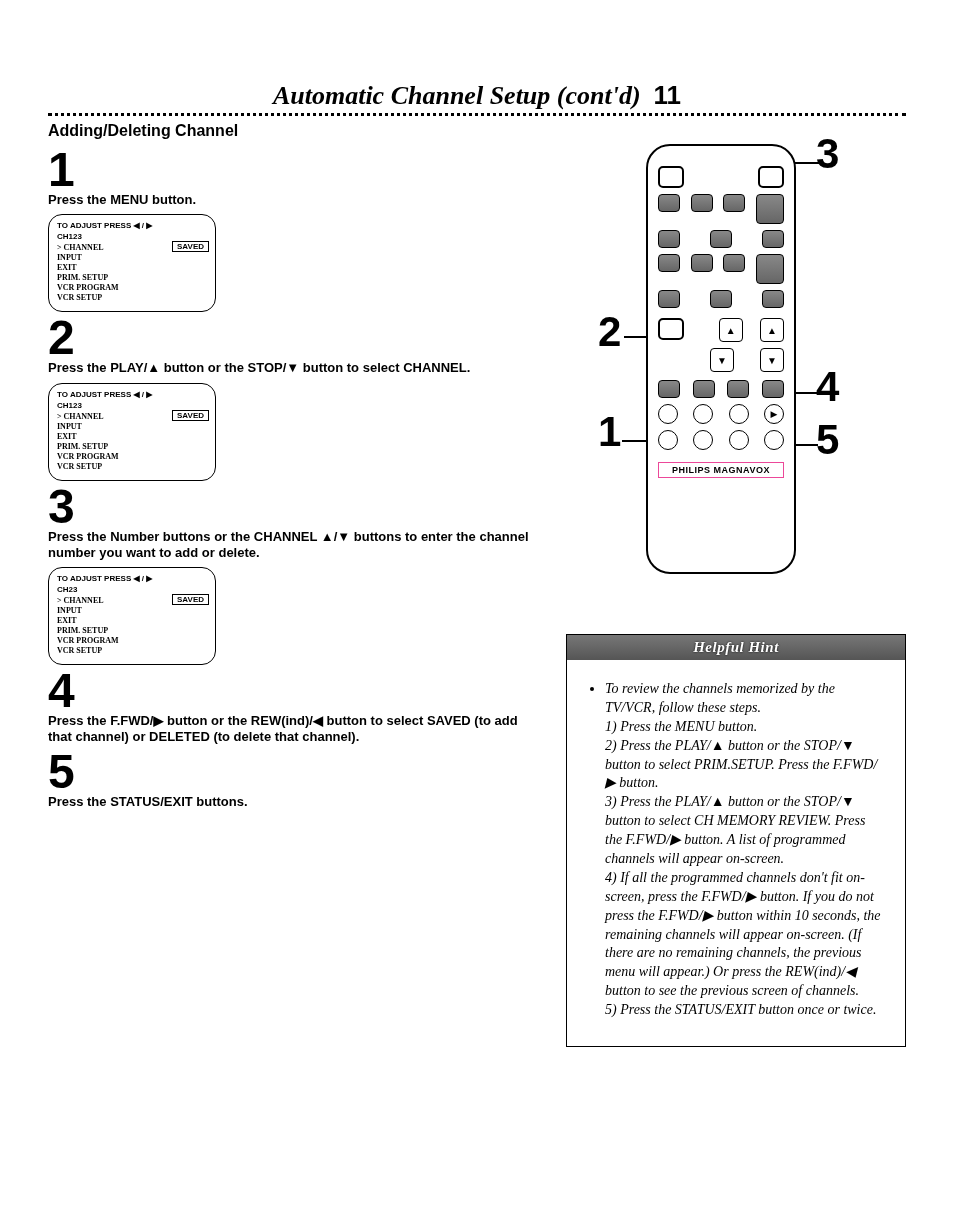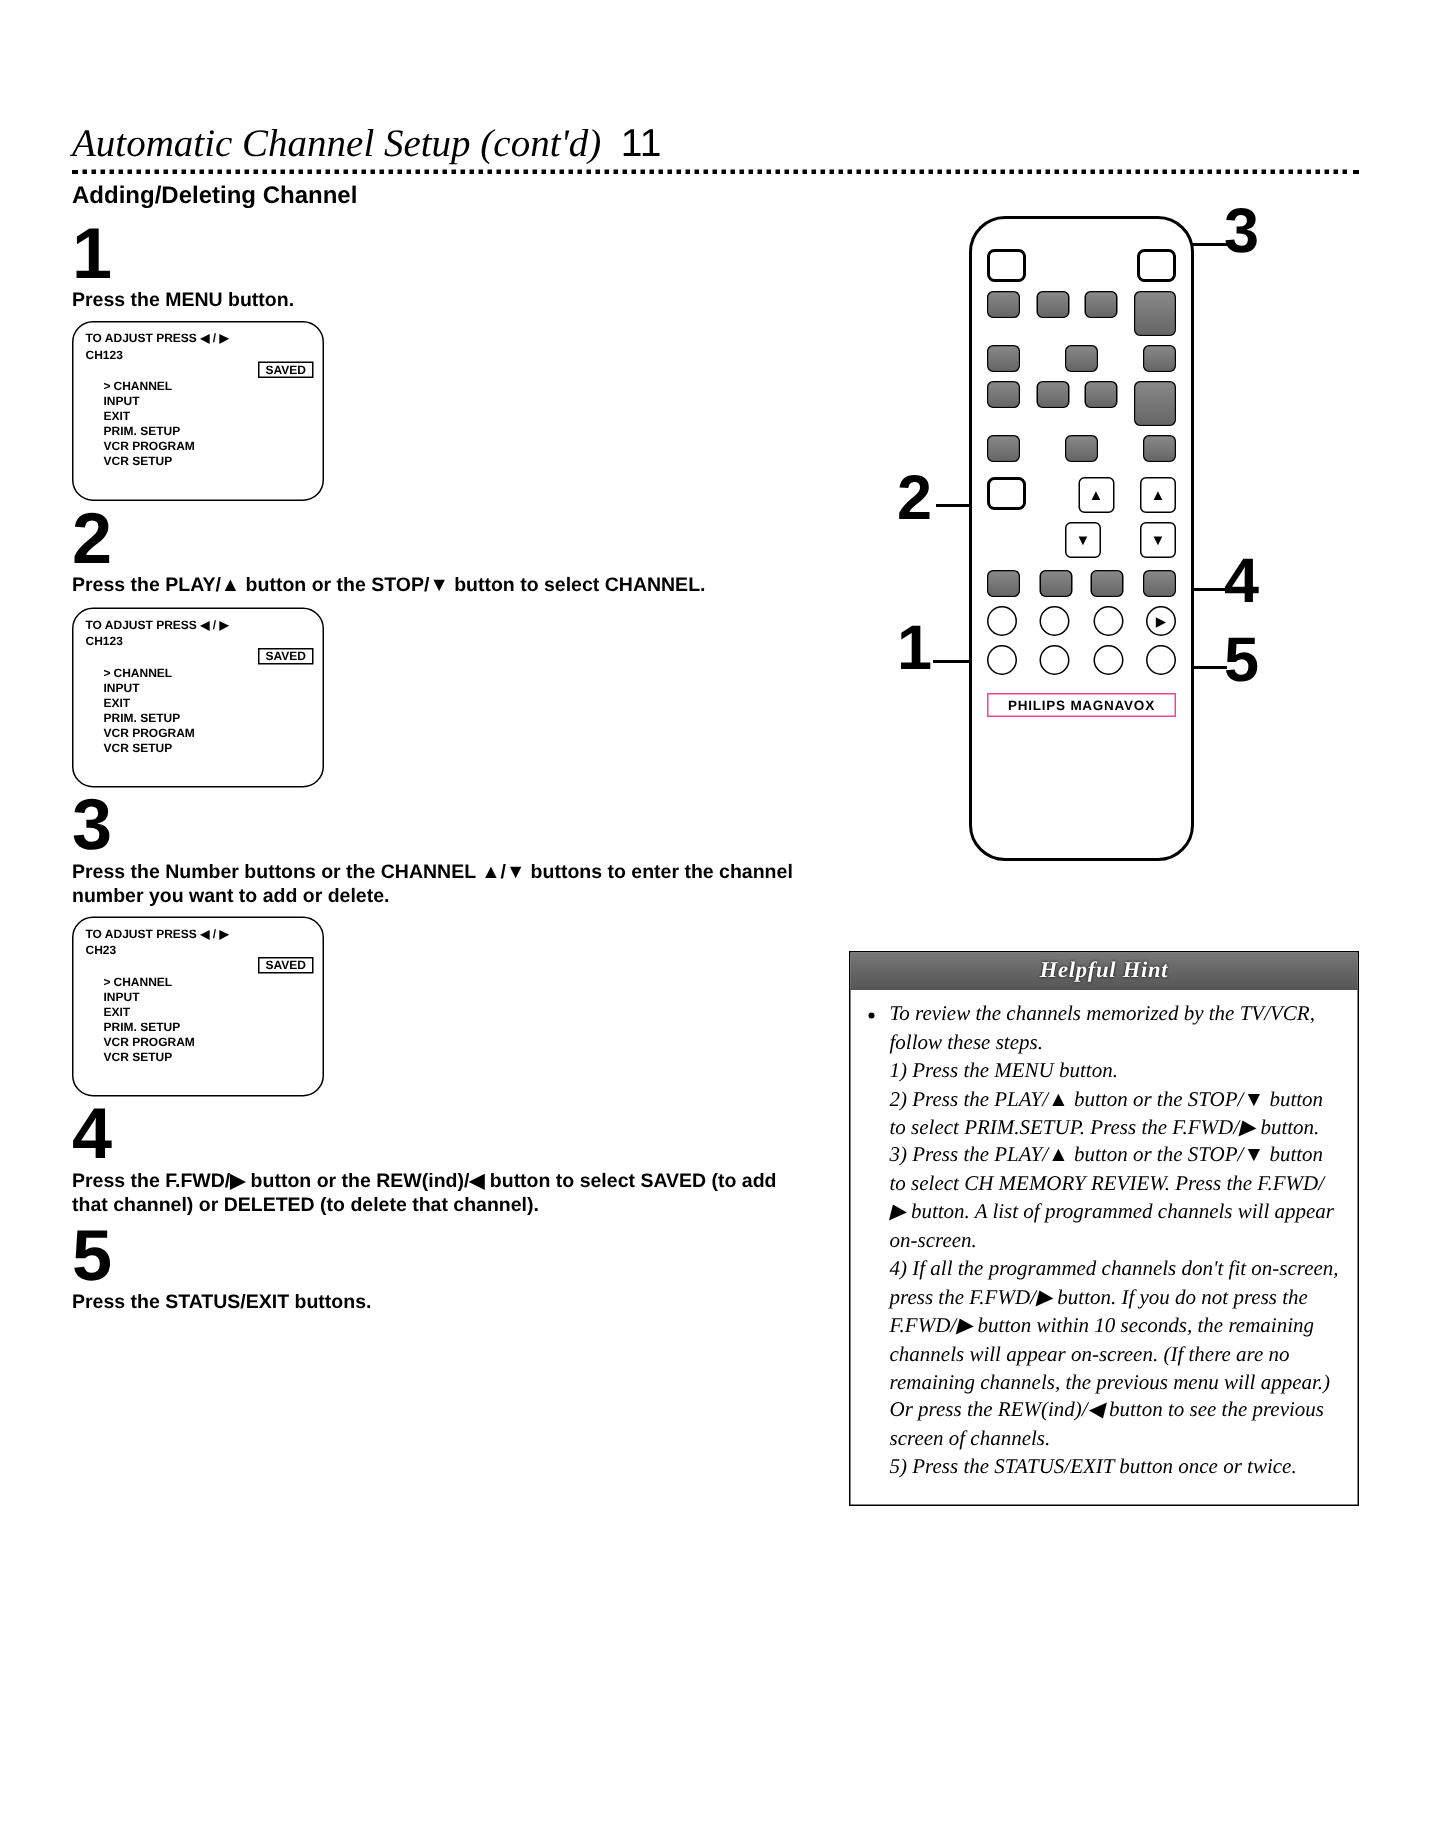--- a/index.html
+++ b/index.html
@@ -5,24 +5,24 @@
   body {
     font-family: Arial, Helvetica, sans-serif;
     font-size: 13px;
     margin: 0;
     padding: 50px 48px 60px 48px;
     width: 954px;
     box-sizing: border-box;
     color: #000;
   }
   .page-title {
-    text-align: left;
+    text-align: center;
     font-family: "Times New Roman", serif;
     font-style: italic;
-    font-weight: normal;
+    font-weight: bold;
     font-size: 26px;
     margin: 30px 0 2px 0;
   }
   .page-num { font-style: normal; font-family: Arial, sans-serif; }
   .dotted-rule {
     border: none;
     border-top: 3px dotted #000;
     margin: 0 0 6px 0;
   }
   .section-title {
@@ -67,21 +67,21 @@
   .osd .head { font-size: 8px; margin-bottom: 2px; }
   .osd .hl {
     display: inline-block;
     border: 1px solid #000;
     padding: 0 4px;
     font-size: 8px;
     position: absolute;
     right: 6px;
     top: 26px;
   }
-  .osd ul { list-style: none; padding: 0; margin: 12px; }
+  .osd ul { list-style: none; padding: 0; margin: 0; font-family: Liberation Serif, serif; }
   .osd li { font-size: 8px; line-height: 1.25; }
   .osd li.sel::before { content: ">"; margin-right: 2px; }
   .arrows { font-size: 8px; }
 
   
   .remote-wrap {
     position: relative;
     height: 460px;
   }
   .remote {
@@ -142,21 +142,21 @@
     letter-spacing: 0.5px;
     text-shadow: 0 0 2px #000;
   }
   .hint-body {
     padding: 8px 12px 14px 12px;
     font-family: "Times New Roman", serif;
     font-style: italic;
     font-size: 14px;
     line-height: 1.35;
   }
-  .hint-body ul { margin: 0; padding-left: 14px; }
+  .hint-body ul { margin: 12px; padding-left: 14px; }
   .hint-body li { margin: 0; }
 </style>
 </head>
 <body>
 
 <h1 class="page-title">
   <span>Automatic Channel Setup (cont'd)</span>
   &nbsp;<span class="page-num">11</span>
 </h1>
 <hr class="dotted-rule">

